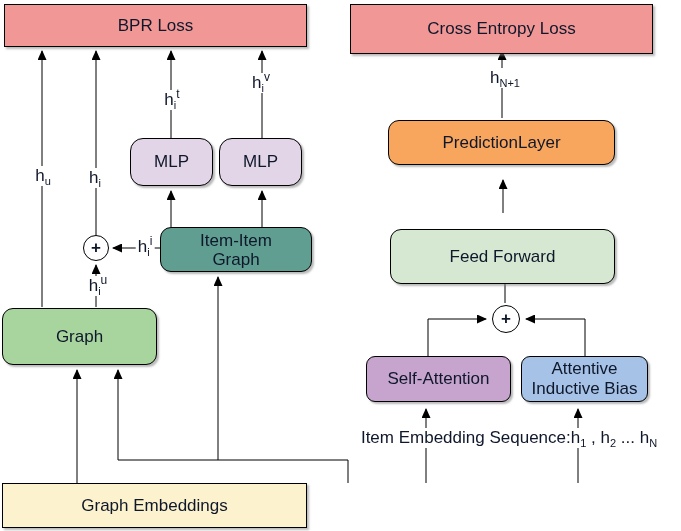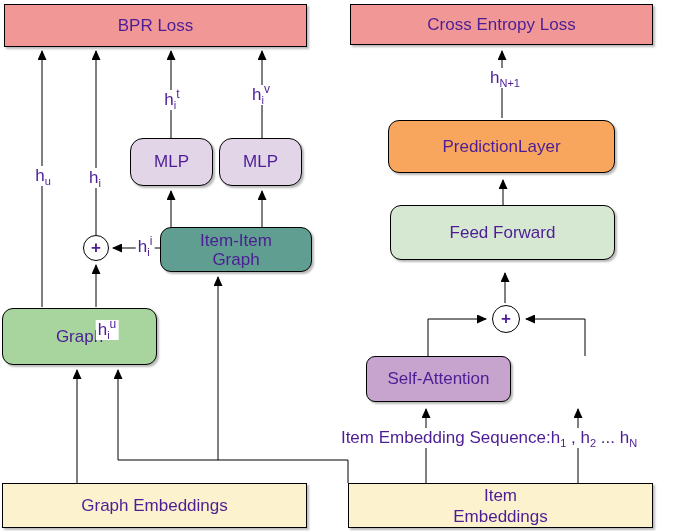--- a/index.html
+++ b/index.html
@@ -1,18 +1,18 @@
 <!DOCTYPE html>
 <html><head>
 <meta charset="utf-8">
 <style>
   html,body{margin:0;padding:0;background:#fff;}
   #stage{
     position:relative;width:681px;height:531px;background:#ffffff;
-    font-family:"Liberation Sans","DejaVu Sans",sans-serif;color:#4c1d95;overflow:hidden;
+    font-family:"Liberation Sans","DejaVu Sans",sans-serif;color:#0f172a;overflow:hidden;
   }
   #wires{position:absolute;left:0;top:0;z-index:1;}
   .node{
     position:absolute;box-sizing:border-box;border:1px solid #000;
     display:flex;flex-direction:column;align-items:center;justify-content:center;
     text-align:center;font-size:17px;line-height:20px;z-index:2;
     box-shadow:2px 2px 2px rgba(130,130,130,0.55);
   }
   .rounded{border-radius:11px;}
   .sum{
@@ -56,87 +56,87 @@
       <path d="M428,356 L428,319 L486,319" marker-end="url(#arw)"></path>
       <path d="M585,356 L585,319 L526,319" marker-end="url(#arw)"></path>
       <path d="M426,483 L426,409" marker-end="url(#arw)"></path>
       <path d="M578,483 L578,409" marker-end="url(#arw)"></path>
     </g>
   </svg>
 
   <div class="node" style="left:4px;top:4px;width:303px;height:43px;background:#f19897;">
     <span>BPR Loss</span>
   </div>
-  <div class="node" style="left:350px;top:4px;width:303px;height:41px;background:#f19897;">
+  <div class="node" style="left:350px;top:4px;width:303px;height:50px;background:#f19897;">
     <span>Cross Entropy Loss</span>
   </div>
 
   <div class="node rounded" style="left:130px;top:138px;width:83px;height:48px;background:#e2d5e7;border-radius:13px;">
     <span>MLP</span>
   </div>
   <div class="node rounded" style="left:219px;top:138px;width:83px;height:48px;background:#e2d5e7;border-radius:13px;">
     <span>MLP</span>
   </div>
 
-  <div class="node rounded" style="left:388px;top:120px;width:227px;height:53px;background:#f8a65d;">
+  <div class="node rounded" style="left:388px;top:120px;width:227px;height:45px;background:#f8a65d;">
     <span>PredictionLayer</span>
   </div>
 
   <div class="node rounded" style="left:160px;top:227px;width:152px;height:45px;background:#5f9e91;line-height:19px;">
     <span>Item-Item</span>
     <span>Graph</span>
   </div>
 
-  <div class="node rounded" style="left:390px;top:205px;width:225px;height:55px;background:#d6e8d2;">
+  <div class="node rounded" style="left:390px;top:229px;width:225px;height:55px;background:#d6e8d2;">
     <span>Feed Forward</span>
   </div>
 
   <div class="node rounded" style="left:2px;top:308px;width:155px;height:57px;background:#a8d59e;line-height:21px;">
     <span>Graph</span>
   </div>
 
   <div class="node rounded" style="left:366px;top:356px;width:145px;height:46px;background:#c6a4ce;border-radius:9px;">
     <span>Self-Attention</span>
   </div>
 
+  <div class="node rounded" style="left:521px;top:356px;width:127px;height:46px;background:#a6c3e7;border-radius:9px;line-height:20px;">
+    <span>Attentive</span>
+    <span>Inductive Bias</span>
+  </div>
 
   <div class="node" style="left:2px;top:483px;width:305px;height:45px;background:#fcf2cd;">
     <span>Graph Embeddings</span>
-  </div>
-  <div class="node" style="left:348px;top:483px;width:305px;height:45px;background:#fcf2cd;line-height:21px;">
-    <span>Item</span>
-    <span>Embeddings</span>
   </div>
 
   <div class="sum" style="left:83px;top:235px;width:26px;height:26px;">
     <span>+</span>
   </div>
   <div class="sum" style="left:492px;top:305px;width:28px;height:28px;">
     <span>+</span>
   </div>
 
   <div class="lbl" style="left:43px;top:176px;">
     <span>h</span><sub>u</sub>
   </div>
   <div class="lbl" style="left:95px;top:178px;text-align:center;">
     <span>h</span><sub>i</sub>
   </div>
   <div class="lbl" style="left:172px;top:100px;">
     <span>h</span><sub>i</sub><sup>t</sup>
   </div>
-  <div class="lbl" style="left:261px;top:95px;">
+  <div class="lbl" style="left:261px;top:83px;">
     <span>h</span><sub>i</sub><sup>v</sup>
   </div>
   <div class="lbl" style="left:145px;top:247px;">
     <span>h</span><sub>i</sub><sup>i</sup>
   </div>
-  <div class="lbl" style="left:107px;top:286px;margin-top:44px;">
+  <div class="lbl" style="left:98px;top:286px;">
     <span>h</span><sub>i</sub><sup>u</sup>
   </div>
   <div class="lbl" style="left:505px;top:78px;">
     <span>h</span><sub>N+1</sub>
   </div>
 
-  <div class="lbl" style="left:489px;top:438px;text-align:right;">
+  <div class="lbl" style="left:509px;top:438px;text-align:right;">
     <span>Item Embedding Sequence:h</span><sub>1</sub><span> , h</span><sub>2</sub><span> ... h</span><sub>N</sub>
   </div>
 
 </div>
 
 </body></html>

